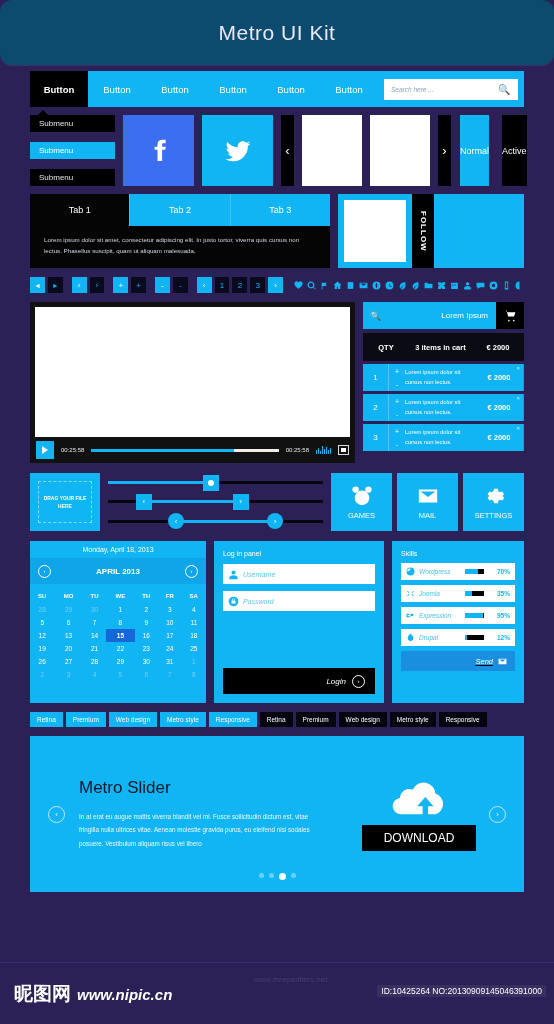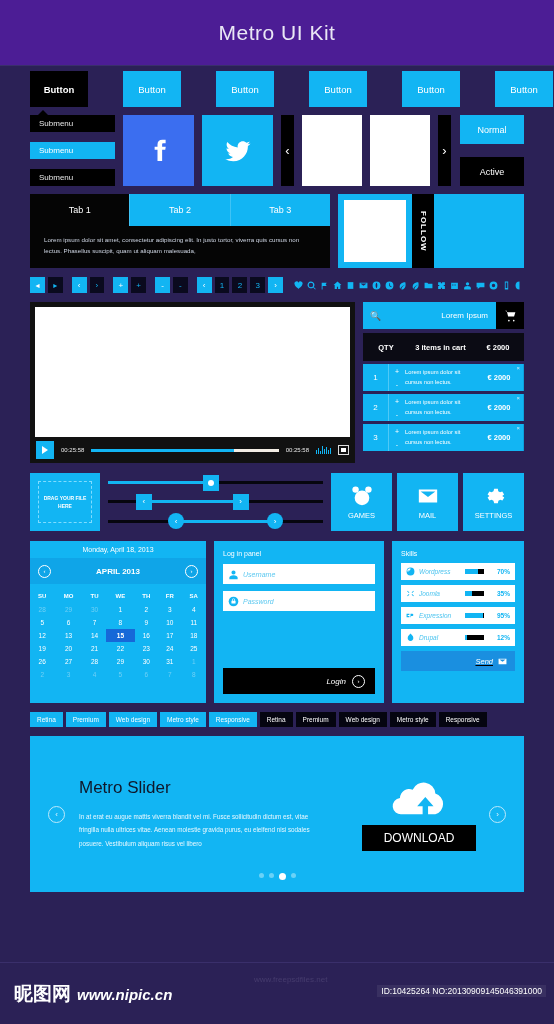--- a/index.html
+++ b/index.html
@@ -7,28 +7,28 @@
     width: 554px; height: 1024px;
     background: #2b2156;
     font-family: "Liberation Sans", sans-serif;
     overflow: hidden;
   }
   .page { position: relative; width: 554px; height: 1024px; background: #2b2156; }
 
   
   .header {
     height: 66px; display: flex; align-items: center; justify-content: center;
-    background: #4c1d95; border-bottom: 1px solid #3a2f6b;
+    background: #0c4a6e; border-bottom: 1px solid #3a2f6b; border-radius: 12px;
   }
   .header h1 { font-size: 21px; font-weight: 400; color: #e9e7f5; letter-spacing: .5px; }
 
   .stage { padding: 0 30px; }
 
   
-  .btnbar { display: flex; height: 36px; margin-top: 5px; gap: 35px; }
+  .btnbar { display: flex; height: 36px; margin-top: 5px; }
   .btnbar .btn {
     flex: 0 0 58px; background: #12b5f3; color: #fff; font-size: 9.5px;
     display: flex; align-items: center; justify-content: center;
   }
   .btnbar .btn.dark { background: #000; font-weight: bold; }
   .btnbar .searchwrap { flex: 1 1 auto; background: #12b5f3; display: flex; align-items: center; padding: 0 6px; }
   .btnbar .searchbox {
     flex: 1; background: #fff; height: 21px; display: flex; align-items: center;
     padding: 0 7px; justify-content: space-between;
   }
@@ -49,21 +49,21 @@
   }
   .submenu .item.on { background: #12b5f3; color: #fff; }
   .social { width: 71px; height: 71px; display: flex; align-items: center; justify-content: center; }
   .social.fb { background: #3b6ef0; }
   .social.tw { background: #12b5f3; }
   .social svg { width: 30px; height: 30px; fill: #fff; }
   .arrowbox { width: 13px; height: 71px; background: #000; color: #fff;
     display: flex; align-items: center; justify-content: center; font-size: 13px; }
   .thumb { width: 60px; height: 71px; background: #fff; }
   .gallery { display: flex; gap: 8px; }
-  .normact { width: 64px; display: flex; flex-direction: column; gap: 13px; margin-left: auto; }
+  .normact { width: 64px; display: flex; gap: 13px; margin-left: auto; }
   .normact div { flex: 1; display: flex; align-items: center; justify-content: center; font-size: 9px; color: #fff; }
   .normact .n { background: #12b5f3; }
   .normact .a { background: #000; }
 
   
   .row3 { display: flex; margin-top: 8px; gap: 8px; height: 74px; }
   .tabcard { width: 300px; background: #050505; display: flex; flex-direction: column; }
   .tabhead { display: flex; height: 32px; }
   .tabhead .t { flex: 1; display: flex; align-items: center; justify-content: center; font-size: 9px; color: #fff; }
   .tabhead .t.active { background: #050505; }

